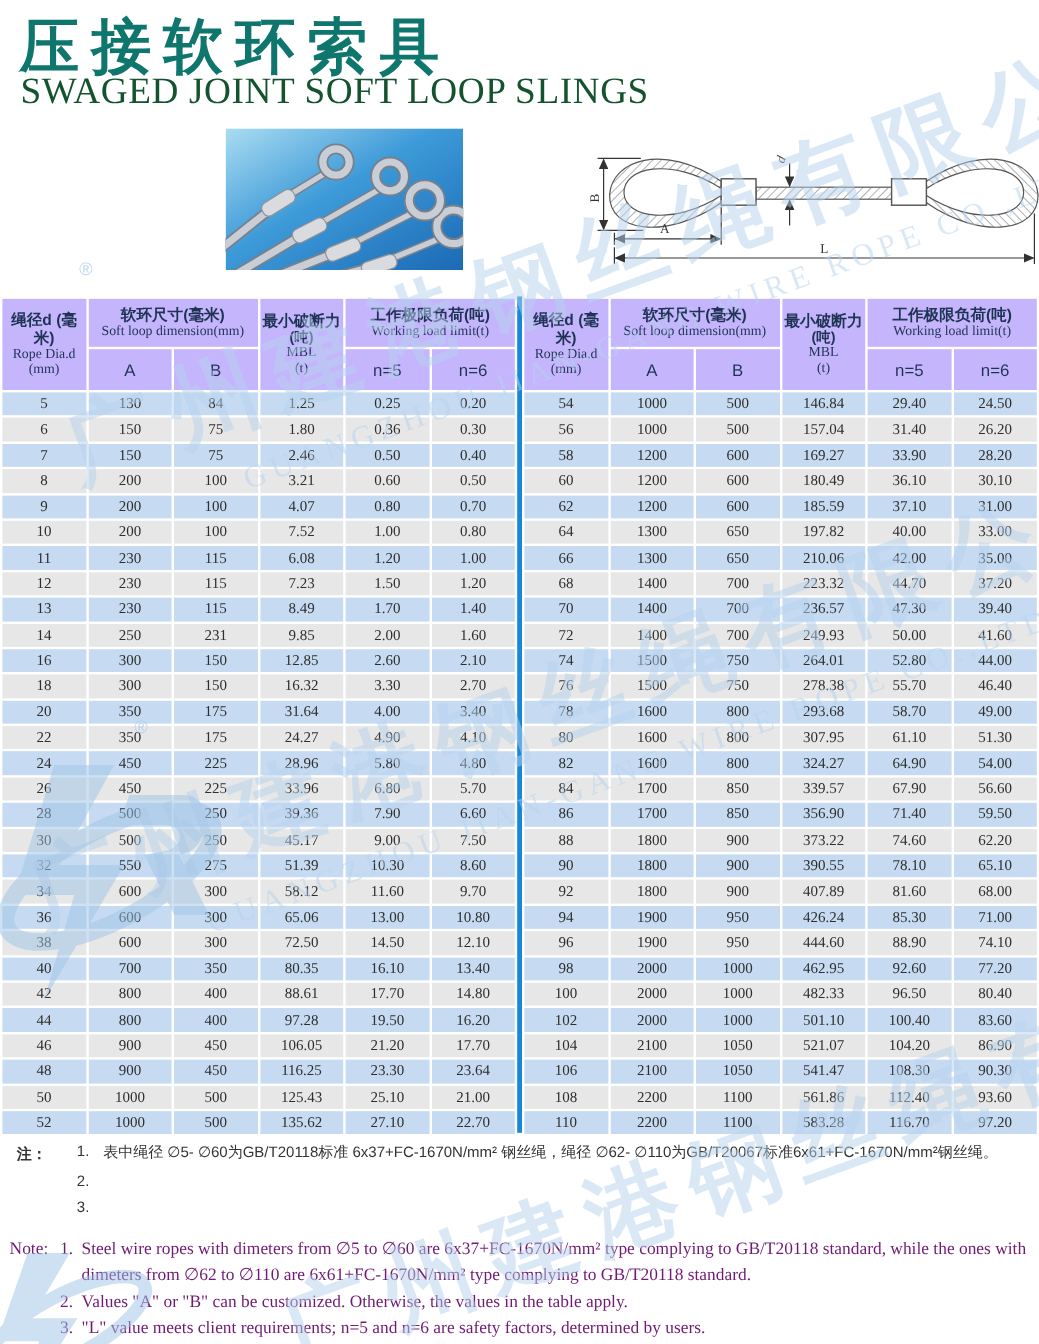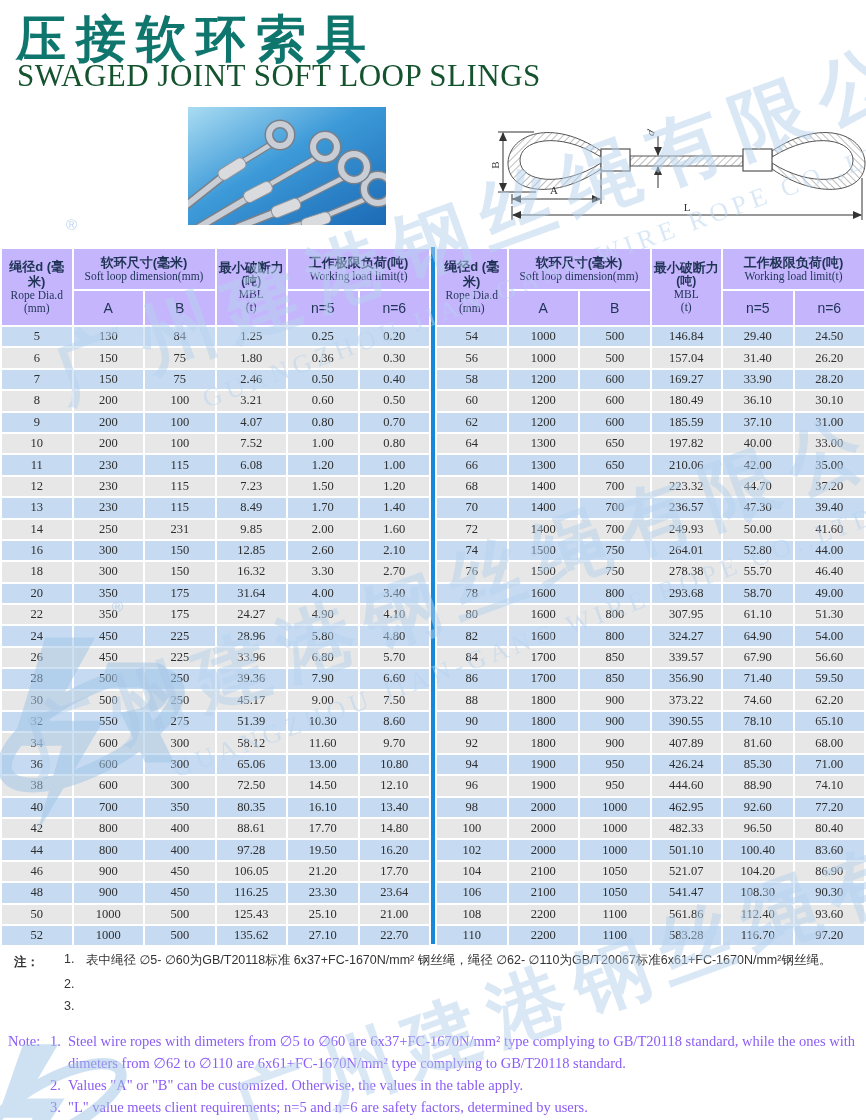--- a/index.html
+++ b/index.html
@@ -36,21 +36,21 @@
   tr.row-blue td{background:#c6dbf2;}
   tr.row-gray td{background:#e7e7e7;}
   
   .notes-zh{position:absolute;left:14px;top:952px;z-index:3;font-size:12.5px;color:#333;}
   .notes-zh .label{position:absolute;left:0;top:2px;font-weight:bold;}
   .notes-zh .items{margin-left:50px;}
   .note-line{display:flex;margin-bottom:8px;}
   .note-no{width:22px;flex:none;}
   .note-zh-text{white-space:nowrap;}
   .notes-en{position:absolute;left:8px;top:1030px;width:852px;z-index:3;
-    font-family:"Liberation Serif",serif;font-size:14.5px;color:#8b5cf6;line-height:22px;}
+    font-family:"Liberation Serif",serif;font-size:14.5px;color:#701a75;line-height:22px;}
   .notes-en .label{position:absolute;left:0;top:0;}
   .notes-en .items{margin-left:42px;}
   .en-line{display:flex;}
   .en-no{width:18px;flex:none;}
   .en-text{flex:1;}
   
   .wm{position:absolute;pointer-events:none;z-index:4;transform-origin:0 0;
     color:#b7d3ee;opacity:0.5;white-space:nowrap;}
   .wm-band{transform:rotate(-20deg);}
   .wm-zh-text{font-size:76px;font-weight:bold;letter-spacing:14px;}

